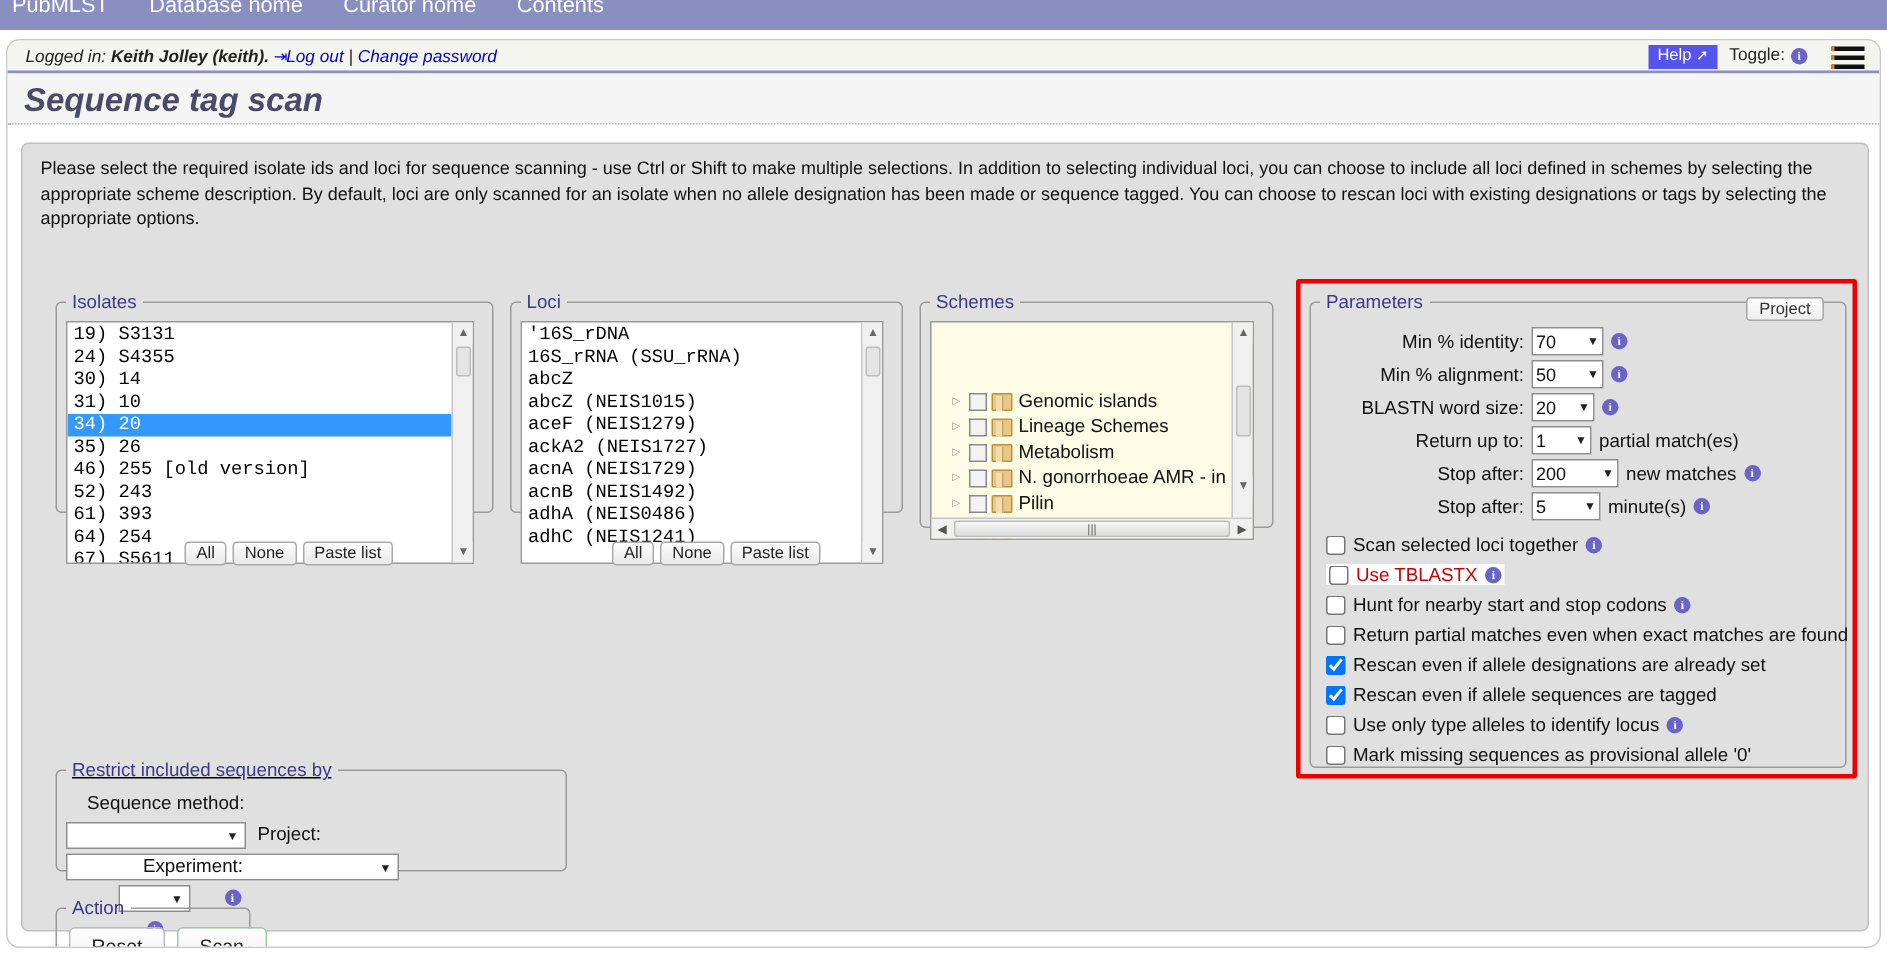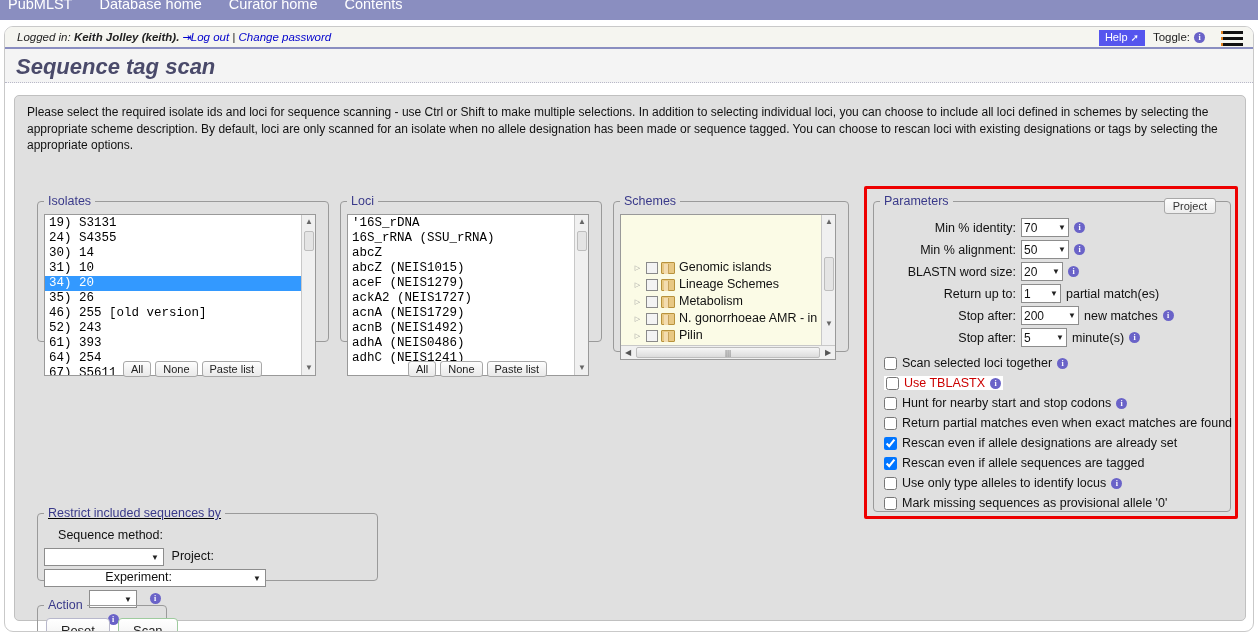--- a/index.html
+++ b/index.html
@@ -521,21 +521,21 @@
             </span>
             <span class="iicon">i</span>
           </div>
           <div class="rrow" style="left: 6px; top: 29px;">
             <span class="rlabel">Project:</span>
             <span class="rselect" style="width: 222px;">
               <span class="caret">▼</span>
             </span>
             <span class="iicon">i</span>
           </div>
-          <div class="rrow" style="left: 16px; top: 50px; align-items: center;">
+          <div class="rrow" style="left: 6px; top: 50px; align-items: center;">
             <span class="rlabel">Experiment:</span>
             <span class="rselect" style="width: 48px;">
               <span class="caret">▼</span>
             </span>
             <span class="iicon">i</span>
           </div>
         </div>
     </fieldset>
 
     <fieldset id="fs-action">

